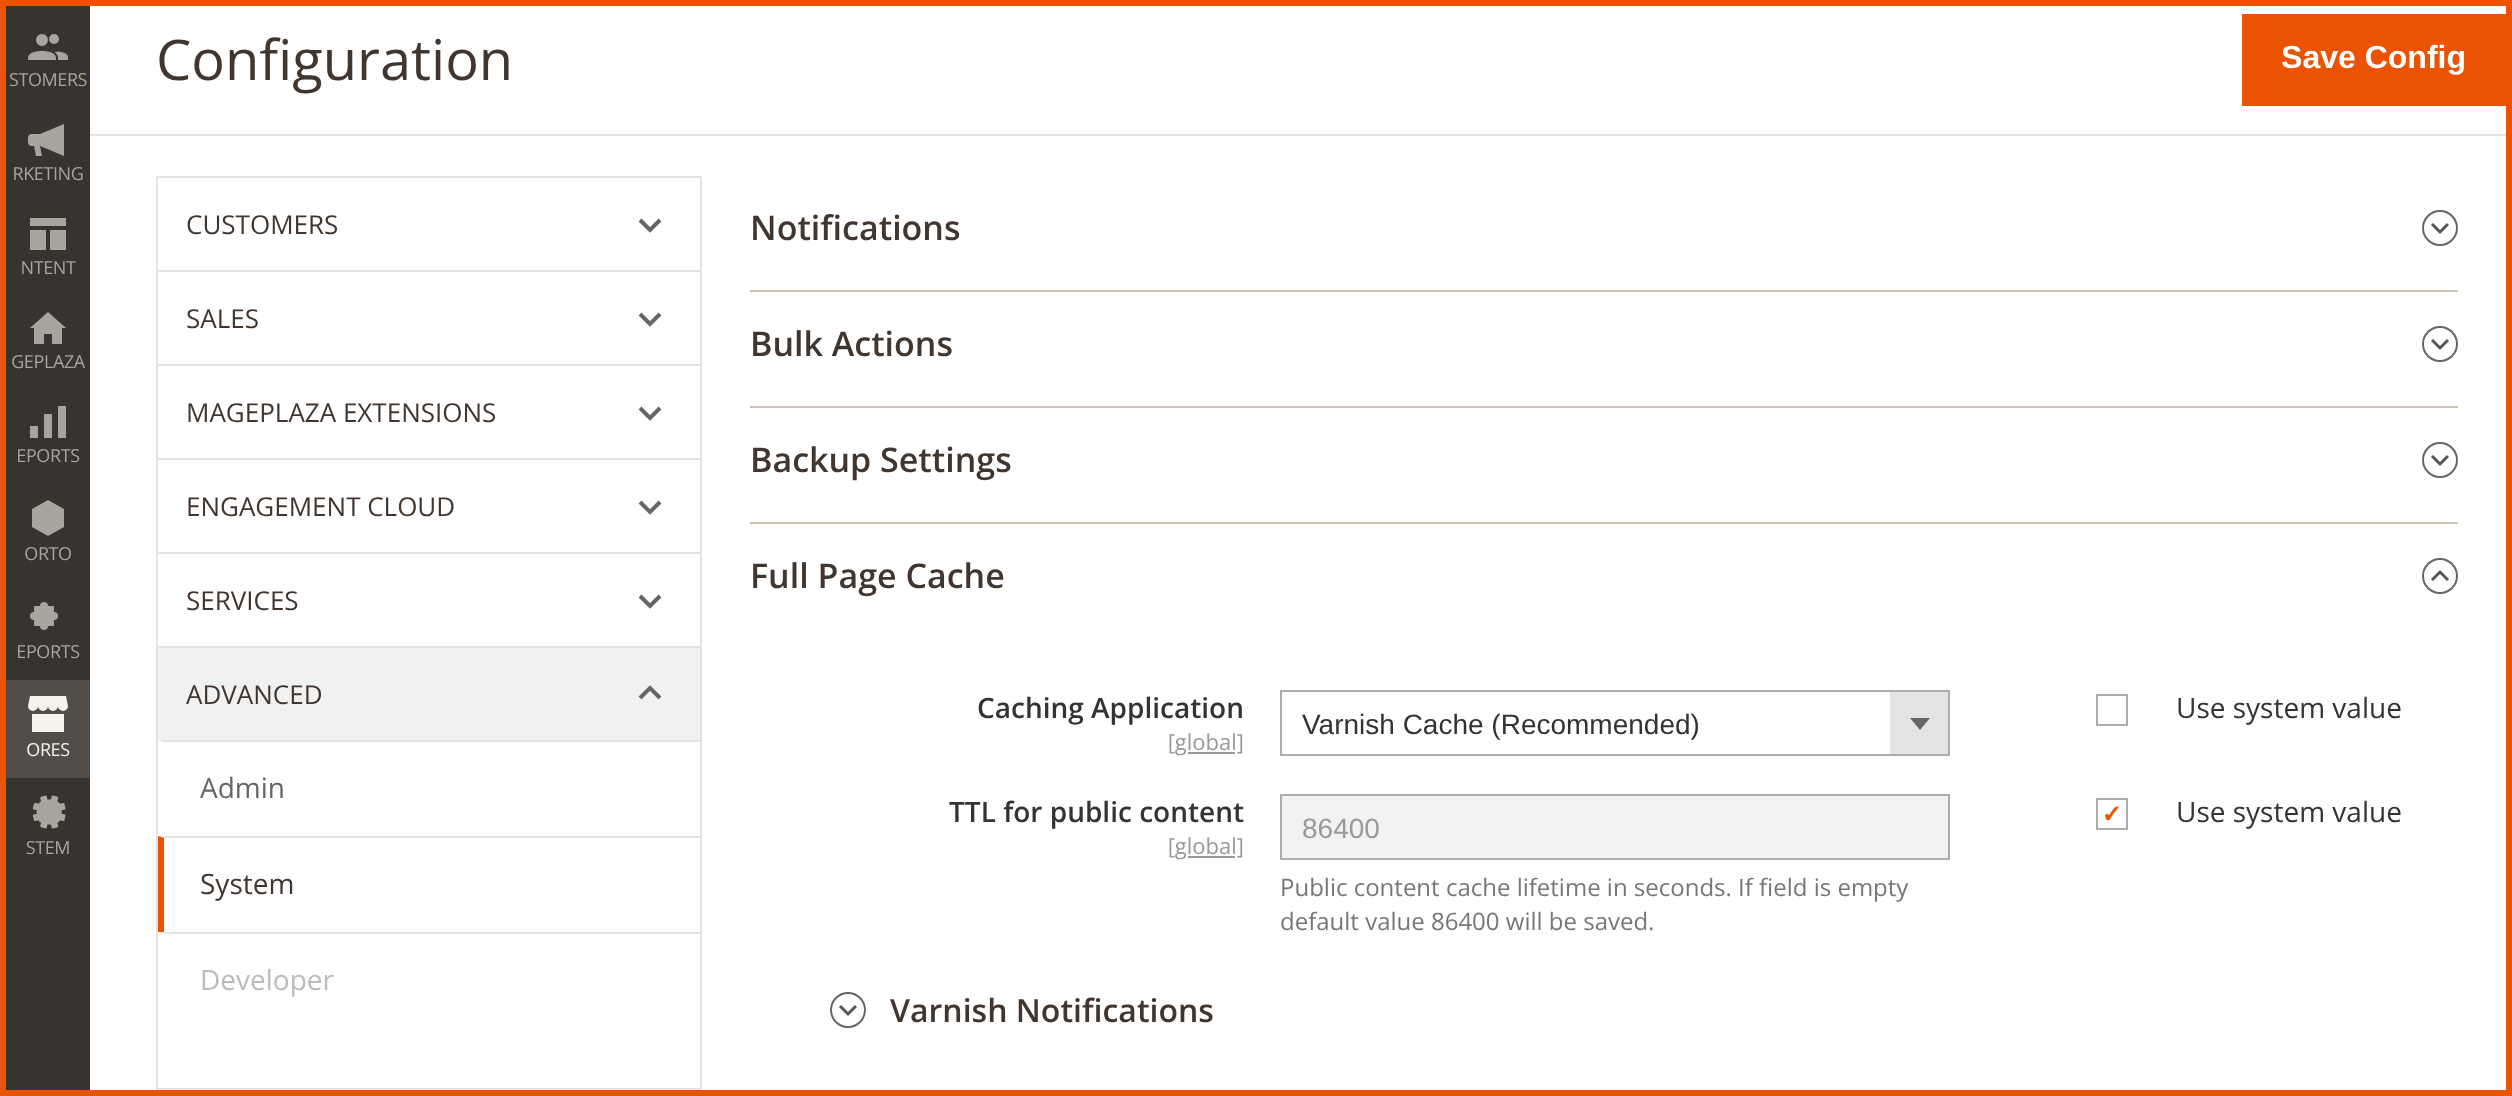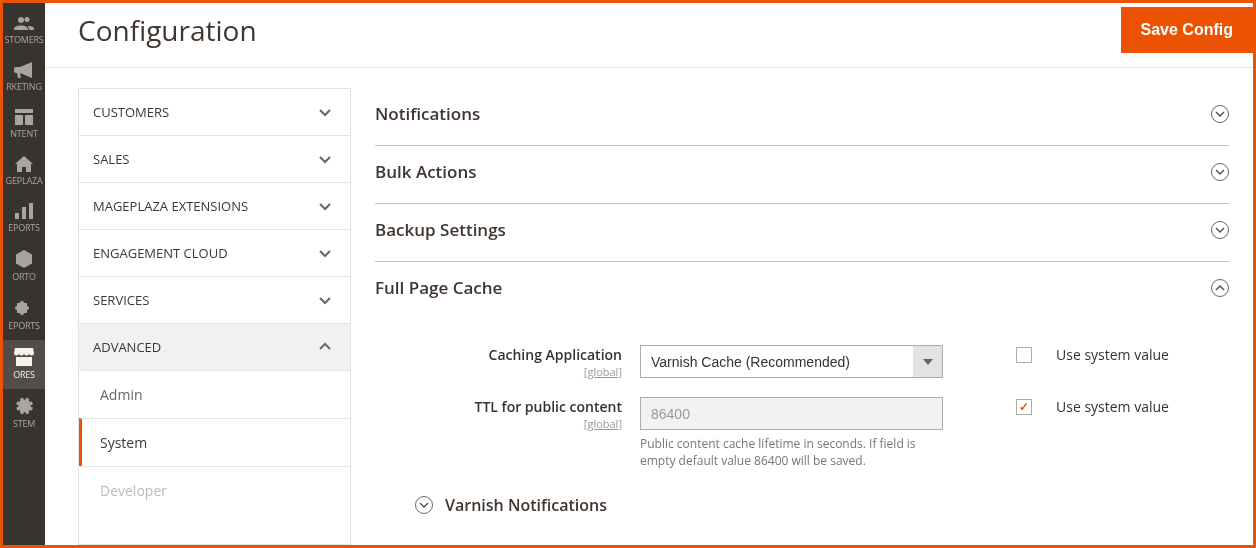--- a/index.html
+++ b/index.html
@@ -166,21 +166,21 @@
     font-size: 14px;
     font-weight: 600;
     color: #333;
   }
   .form-scope {
     font-size: 11px;
     color: #999;
     text-decoration: underline;
   }
   .form-field-col {
-    width: 303px;
+    width: 335px;
   }
   .form-extra-col {
     padding-left: 45px;
     display:flex;
     align-items:center;
     gap:10px;
   }
   select {
     width: 100%;
     height: 33px;

